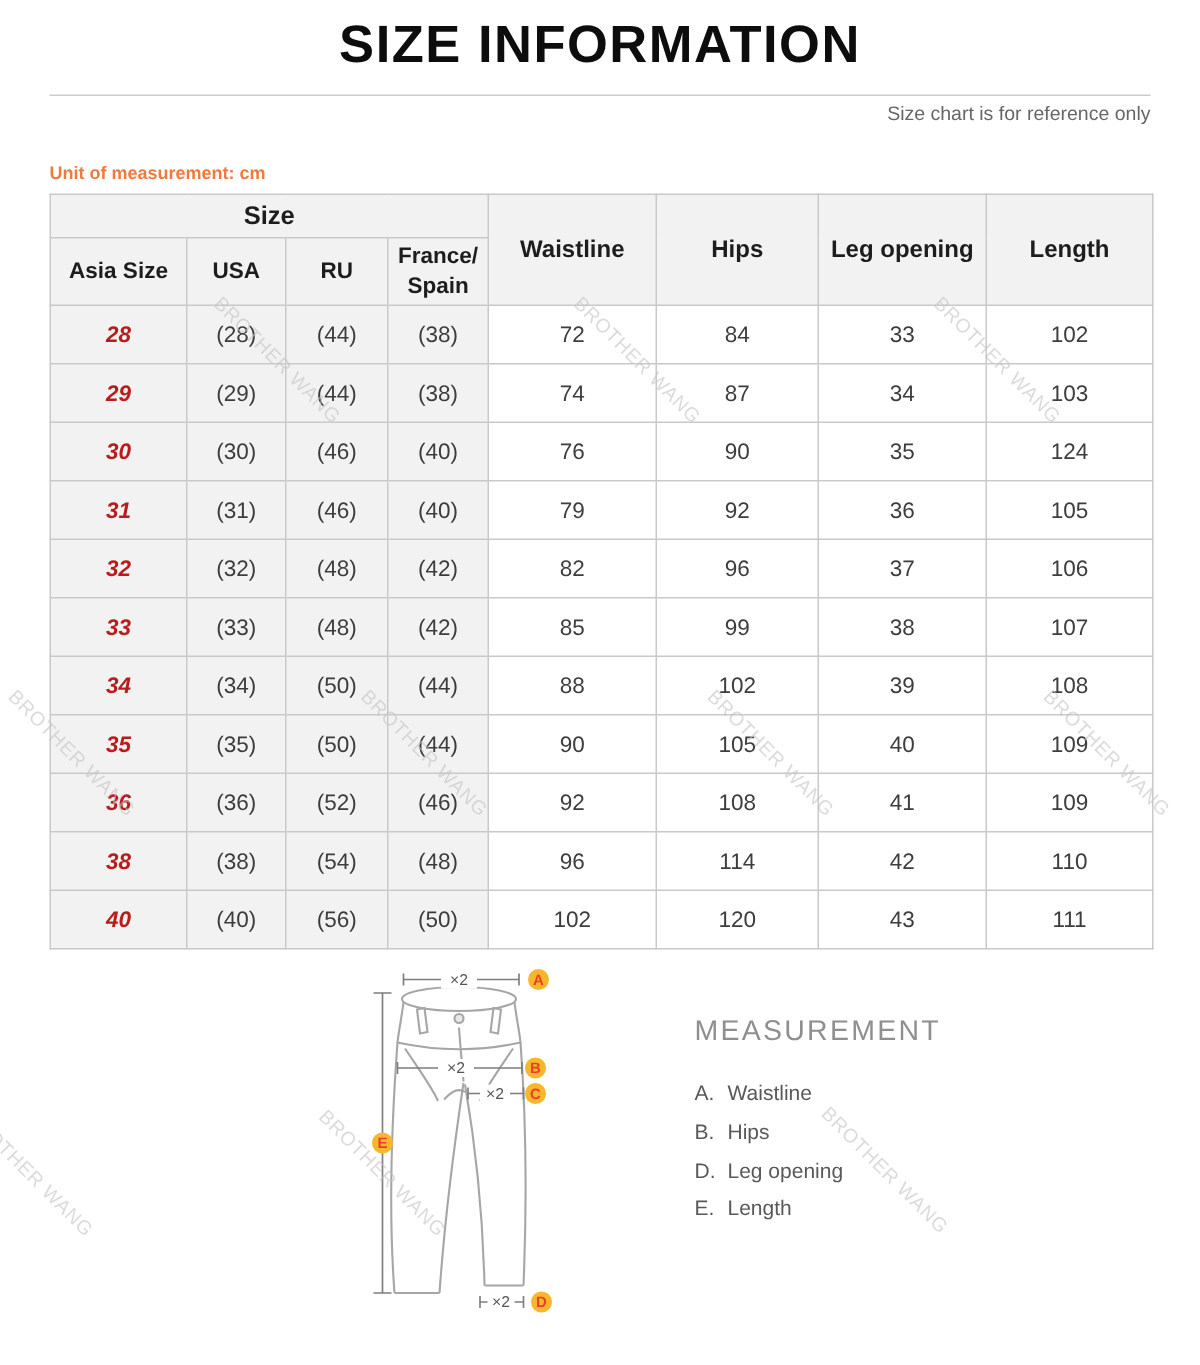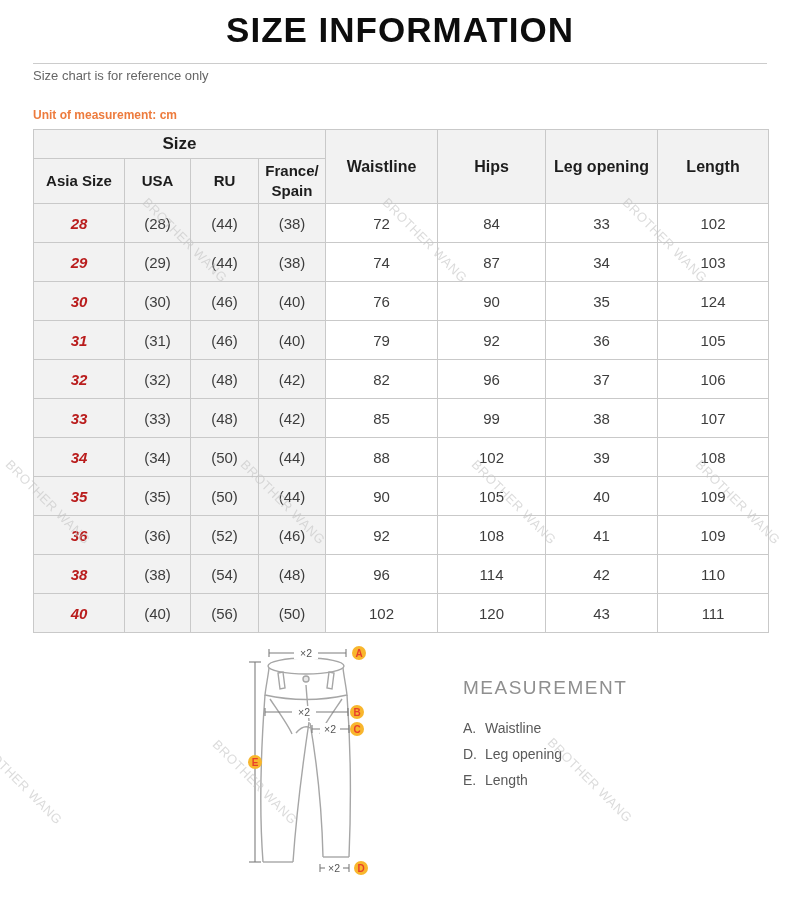--- a/index.html
+++ b/index.html
@@ -9,21 +9,21 @@
     font-family:"Liberation Sans", sans-serif; color:#222;
   }
 
   
   .page-title {
     padding-top:10px; text-align:center;
     font-size:35px; font-weight:700; letter-spacing:1px; color:#0d0d0d;
   }
   .subtitle-wrap {
     margin:13px 33px 0 33px; border-top:1px solid #ccc;
-    text-align:left; padding-top:4px;
+    text-align:right; padding-top:4px;
   }
   .subtitle { font-size:13px; color:#666; }
   .unit-label {
     margin:25px 0 0 33px; font-size:12px; font-weight:700; color:#ED7B3D;
   }
 
   
   table.size-table {
     margin:7px 32px 0 33px; border-collapse:collapse; table-layout:fixed;
     width:735px;
@@ -284,20 +284,21 @@
         <text x="131" y="232.5" fill="#E8402A">D</text>
       <circle cx="25" cy="123" r="7" fill="#F8B62D"></circle>
         <text x="25" y="126.5" fill="#E8402A">E</text>
     </g>
   </svg>
 
   <div class="legend">
     <div class="legend-title">MEASUREMENT</div>
     <ul class="legend-list">
         <li><span class="key">A.</span><span>Waistline</span></li>
+        <li><span class="key">B.</span><span>Hips</span></li>
         <li><span class="key">D.</span><span>Leg opening</span></li>
         <li><span class="key">E.</span><span>Length</span></li>
       </ul>
   </div>
 </div>
 
 <div class="wm-layer">
     <span class="wm" style="left: 185px; top: 240px;">BROTHER WANG</span>
     <span class="wm" style="left: 425px; top: 240px;">BROTHER WANG</span>
     <span class="wm" style="left: 665px; top: 240px;">BROTHER WANG</span>

